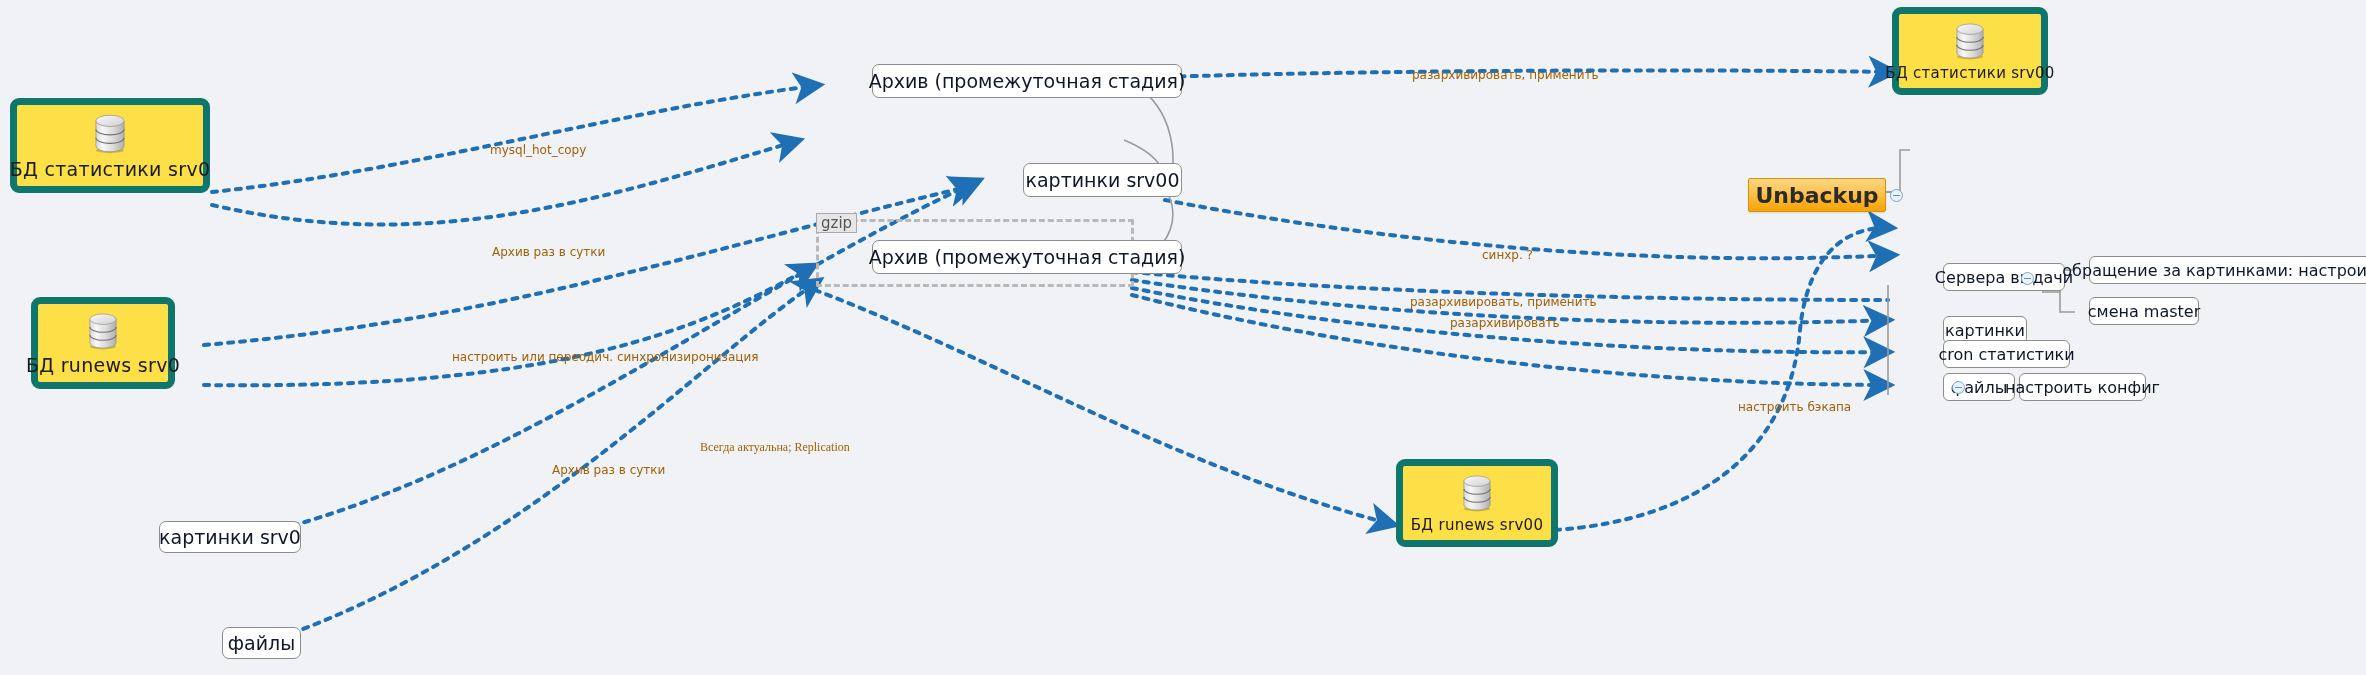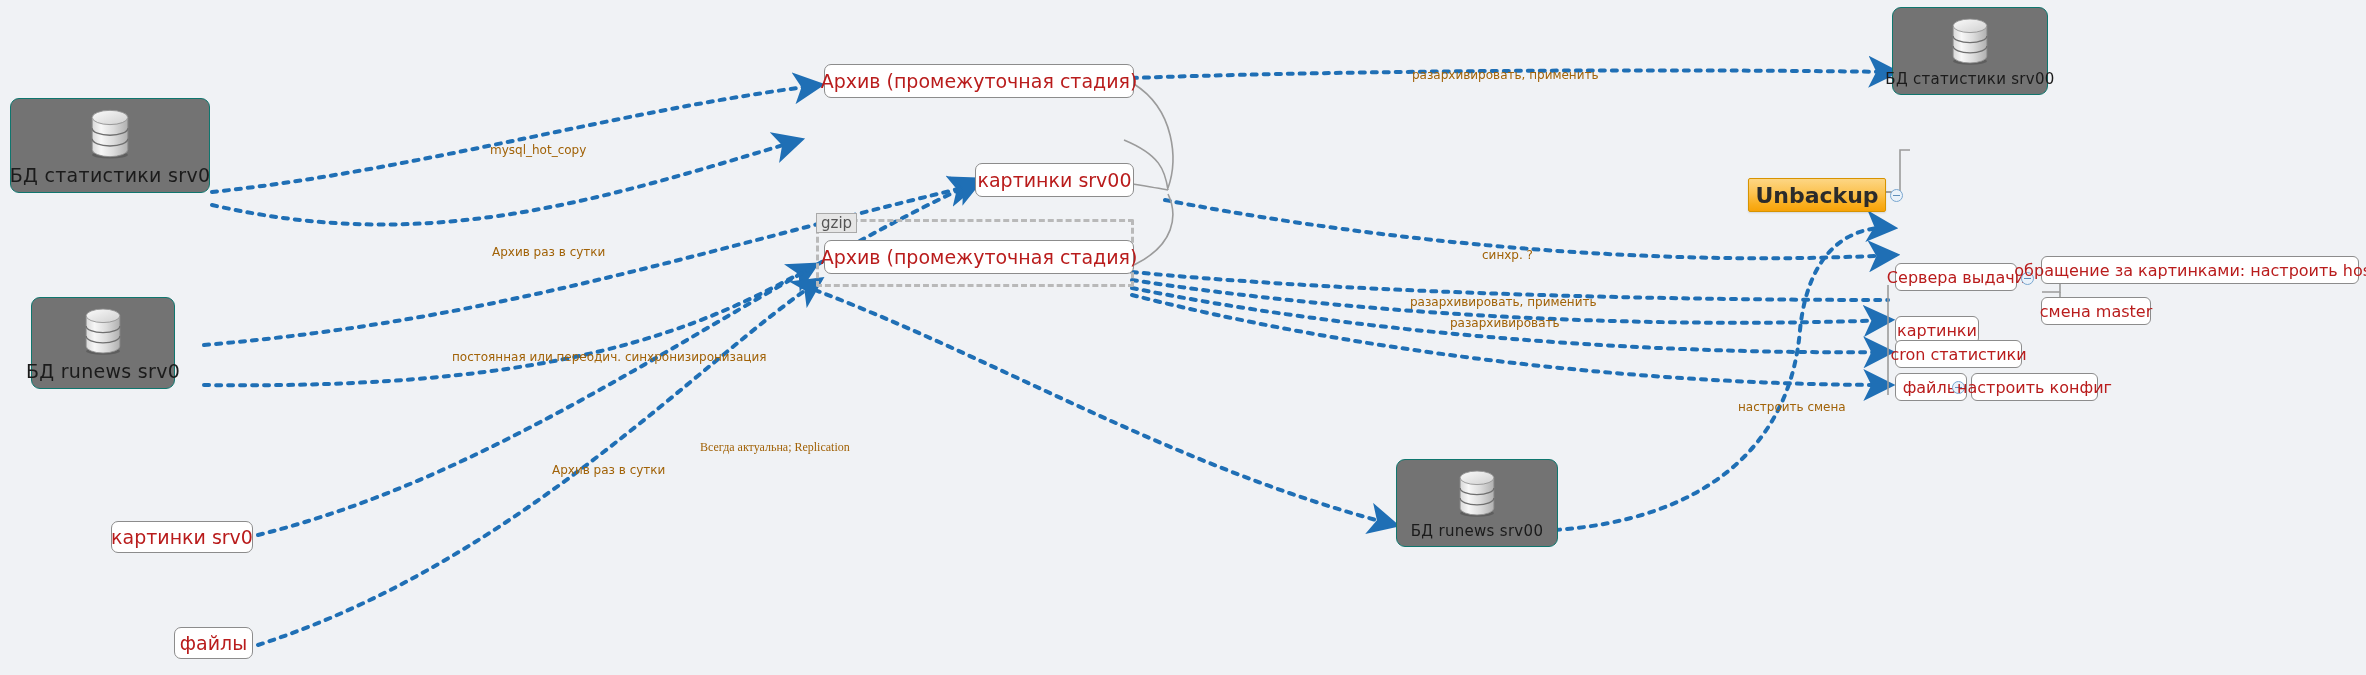--- a/index.html
+++ b/index.html
@@ -22,22 +22,22 @@
     left: 0;
     top: 0;
     width: 2366px;
     height: 675px;
     pointer-events: none;
   }
 
   
   .db-node {
     position: absolute;
-    background: #737373;
-    border: 1px solid #0f766e;
+    background: #fde047;
+    border: 7px solid #0f766e;
     border-radius: 9px;
     box-sizing: border-box;
     display: flex;
     flex-direction: column;
     align-items: center;
     justify-content: flex-start;
     padding: 6px 10px 6px 10px;
   }
   .db-icon {
     width: 62px;
@@ -60,23 +60,24 @@
     position: absolute;
     background: #ffffff;
     border: 1px solid #8c8c8c;
     border-radius: 7px;
     box-sizing: border-box;
     display: flex;
     align-items: center;
     justify-content: center;
     padding: 3px 10px;
     font-size: 19px;
-    color: #b91c1c;
-    white-space: nowrap;
-    font-family: "DejaVu Sans", "Liberation Sans", sans-serif;
+    color: #0f172a;
+    white-space: nowrap;
+    font-family: "DejaVu Sans", "Liberation Sans", sans-serif;
+    margin-left: 48px;
   }
   .box.tiny {
     font-size: 16px;
     border-radius: 6px;
     padding: 2px 8px;
   }
 
   
   .node-primary {
     position: absolute;
@@ -309,29 +310,29 @@
 
   <div class="box tiny" style="left:1895px; top:373px; width:72px; height:28px;">файлы</div>
   <div class="collapse-handle" style="left:1952px; top:381px;"></div>
 
   <div class="box tiny" style="left:1971px; top:373px; width:127px; height:28px;">настроить конфиг</div>
 
   <div class="edge-label" style="left:490px; top:143px;">mysql_hot_copy</div>
 
   <div class="edge-label" style="left:492px; top:245px;">Архив раз в сутки</div>
 
-  <div class="edge-label" style="left:452px; top:350px;">постоянная или переодич. синхронизиронизация</div>
+  <div class="edge-label" style="left:452px; top:350px;">настроить или переодич. синхронизиронизация</div>
 
   <div class="edge-label" style="left:700px; top:440px;font-family:Liberation Serif, serif;">Всегда актуальна; Replication</div>
 
   <div class="edge-label" style="left:552px; top:463px;">Архив раз в сутки</div>
 
   <div class="edge-label" style="left:1412px; top:68px;">разархивировать, применить</div>
 
   <div class="edge-label" style="left:1482px; top:248px;">синхр. ?</div>
 
   <div class="edge-label" style="left:1410px; top:295px;">разархивировать, применить</div>
 
   <div class="edge-label" style="left:1450px; top:316px;">разархивировать</div>
 
-  <div class="edge-label" style="left:1738px; top:400px;">настроить смена</div>
+  <div class="edge-label" style="left:1738px; top:400px;">настроить бэкапа</div>
 
 </div>
 
 </body></html>

